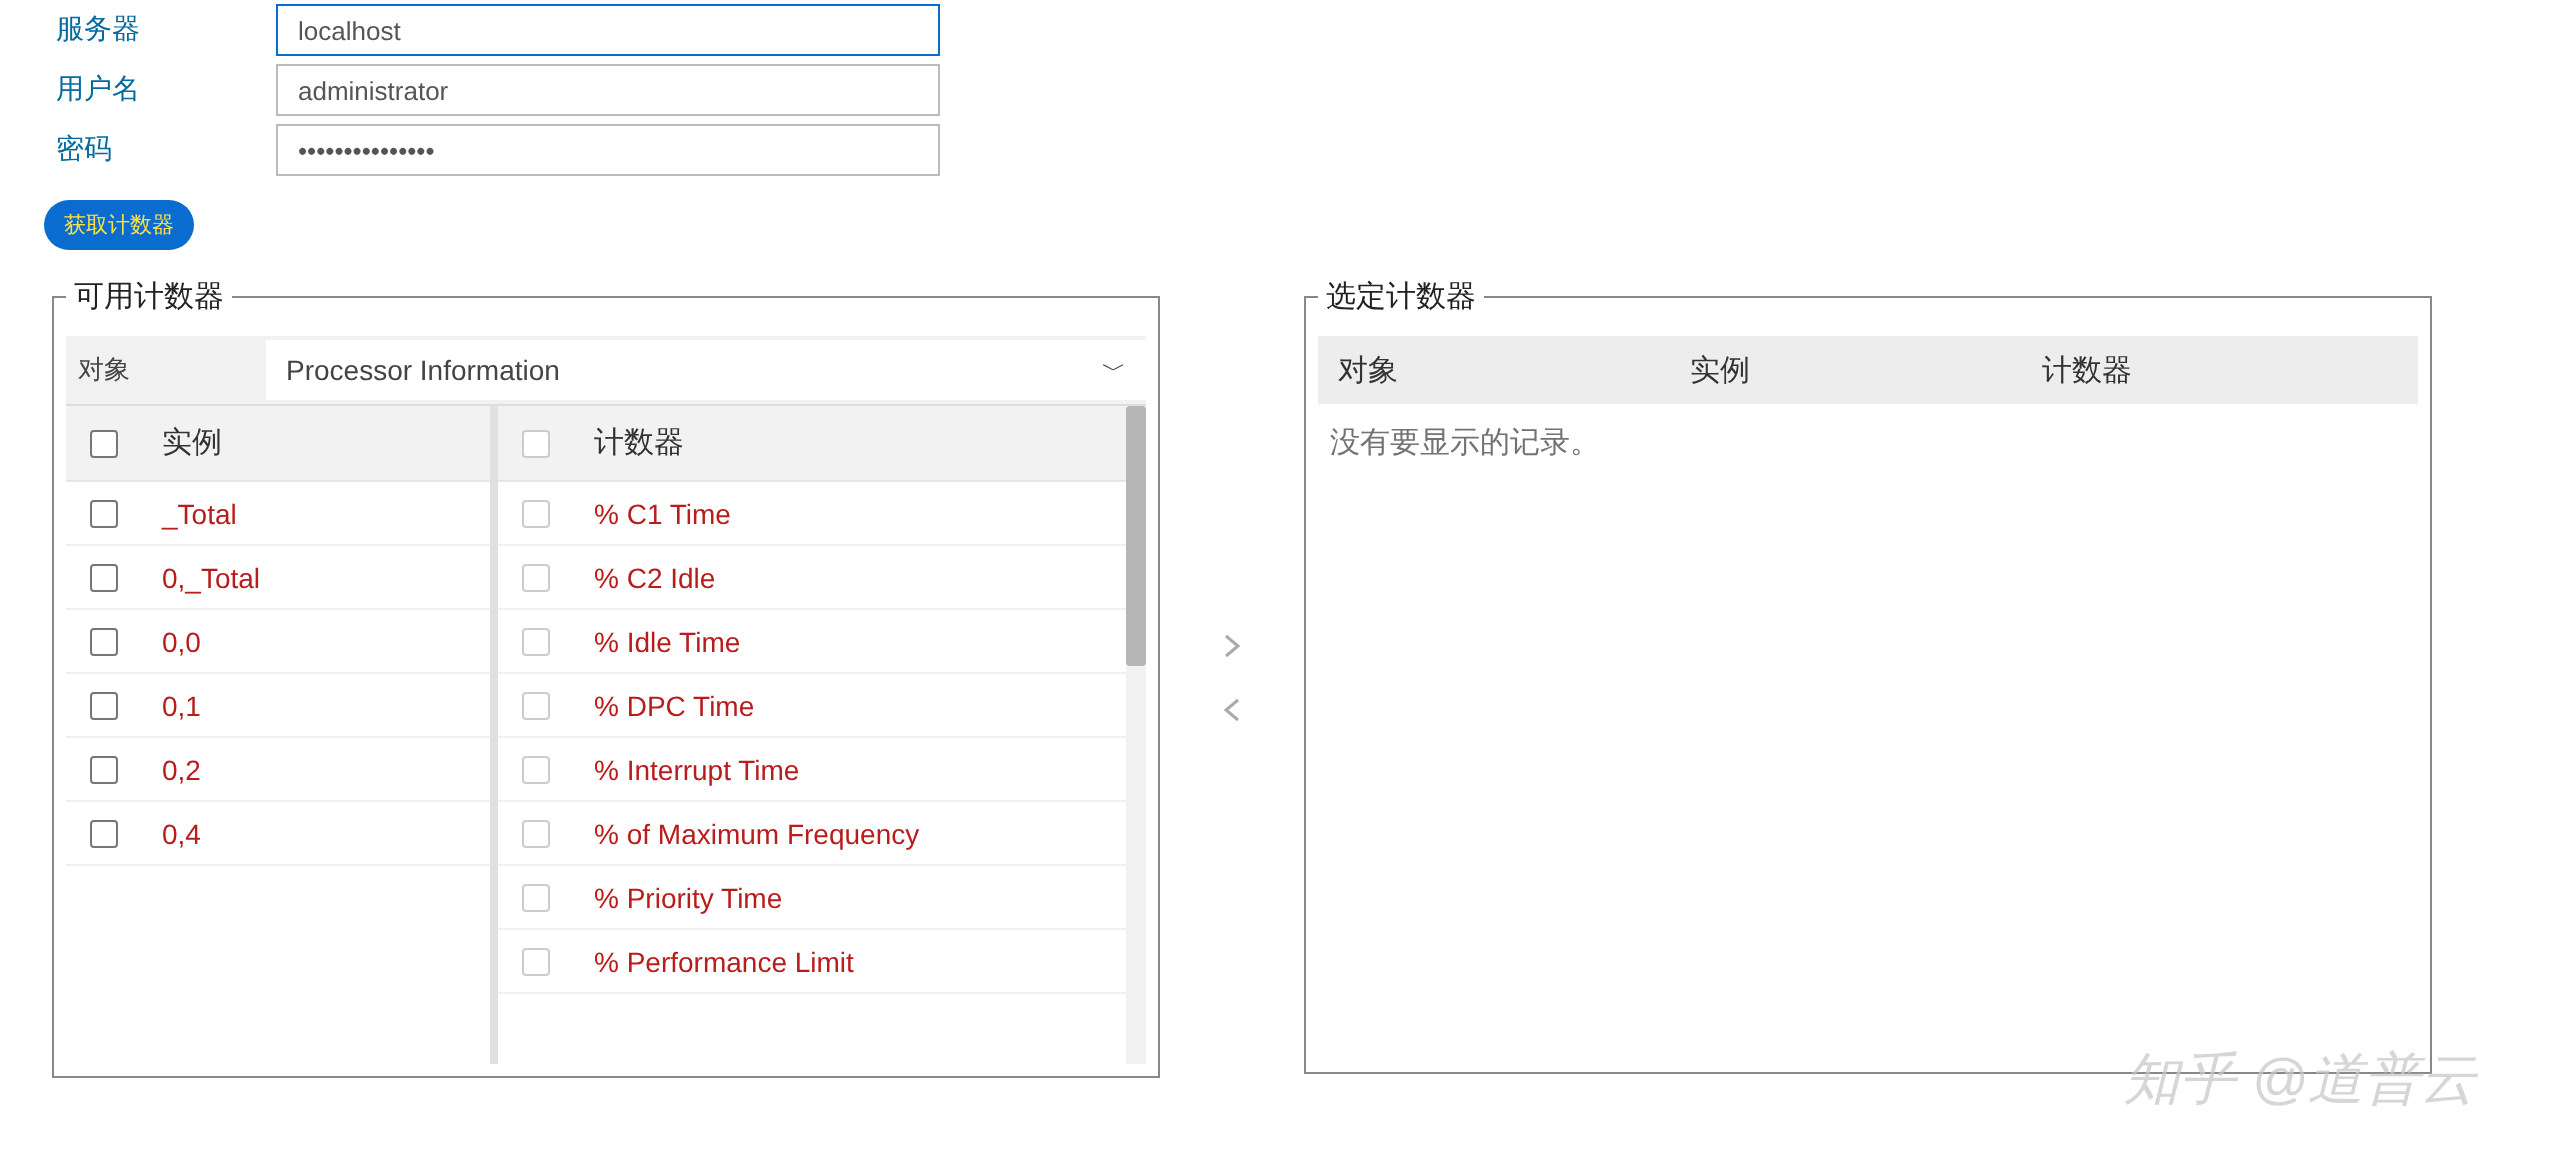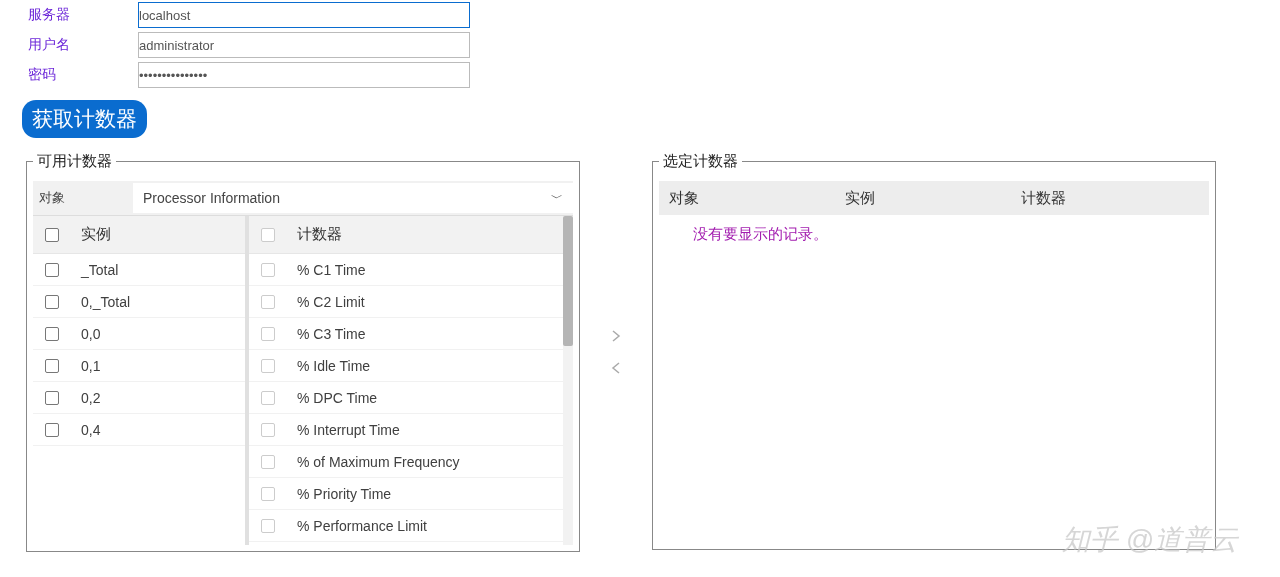--- a/index.html
+++ b/index.html
@@ -14,40 +14,40 @@
       position: relative;
     }
     .form-row {
       display: flex;
       align-items: center;
       padding: 2px 0;
       margin-left: 28px;
     }
     .form-label {
       width: 110px;
-      color: #6d28d9;
+      color: #0369a1;
     }
     .text-input {
       width: 332px;
       height: 26px;
       border: 1px solid #bbb;
-      padding: 0 0;
+      padding: 0 10px;
       font-size: 13px;
       color: #555;
     }
     .text-input.focused {
       border: 1px solid #0a6ccf;
     }
     .btn {
       display: inline-block;
       background: #0a6ccf;
-      color: #ffffff;
+      color: #fde047;
       padding: 5px 10px;
       margin: 10px 0 0 22px;
-      font-size: 21px;
+      font-size: 11px;
       cursor: pointer;
       border-radius: 14px;
     }
     .panels {
       display: flex;
       margin-top: 14px;
       padding-left: 26px;
       gap: 64px;
       align-items: flex-start;
     }
@@ -112,21 +112,21 @@
     }
     .list-header-title { color: #333; font-size: 15px; }
     .list-body { overflow-y: hidden; flex: 1; }
     .row {
       display: flex;
       align-items: center;
       height: 32px;
       padding-left: 12px;
       gap: 22px;
       border-bottom: 1px solid #f1f1f1;
-      color: #404040;
+      color: #b91c1c;
       font-size: 14px;
     }
     .cb {
       width: 14px;
       height: 14px;
       border: 1px solid #777;
       border-radius: 2px;
       background: #fff;
       flex-shrink: 0;
     }
@@ -172,23 +172,22 @@
       height: 34px;
       align-items: center;
       padding-left: 10px;
     }
     .sel-col { color: #333; font-size: 15px; }
     .sel-col.c1 { width: 176px; }
     .sel-col.c2 { width: 176px; }
     .sel-col.c3 { width: 176px; }
     .empty-msg {
       padding: 10px 4px 0 6px;
-      color: #a21caf;
+      color: #737373;
       font-size: 15px;
-      margin-left: 28px;
     }
     .watermark {
       position: absolute;
       right: 42px;
       bottom: 18px;
       color: rgba(200,200,200,0.75);
       font-size: 28px;
       font-weight: 400;
       font-style: italic;
       pointer-events: none;
@@ -266,25 +265,21 @@
           <span class="cb dim"></span>
           <span class="list-header-title">计数器</span>
         </div>
         <div class="list-body" id="counters-body">
             <div class="row">
               <span class="cb dim"></span>
               <span>% C1 Time</span>
             </div>
             <div class="row">
               <span class="cb dim"></span>
-              <span>% C2 Limit</span>
-            </div>
-            <div class="row">
-              <span class="cb dim"></span>
-              <span>% C3 Time</span>
+              <span>% C2 Idle</span>
             </div>
             <div class="row">
               <span class="cb dim"></span>
               <span>% Idle Time</span>
             </div>
             <div class="row">
               <span class="cb dim"></span>
               <span>% DPC Time</span>
             </div>
             <div class="row">

